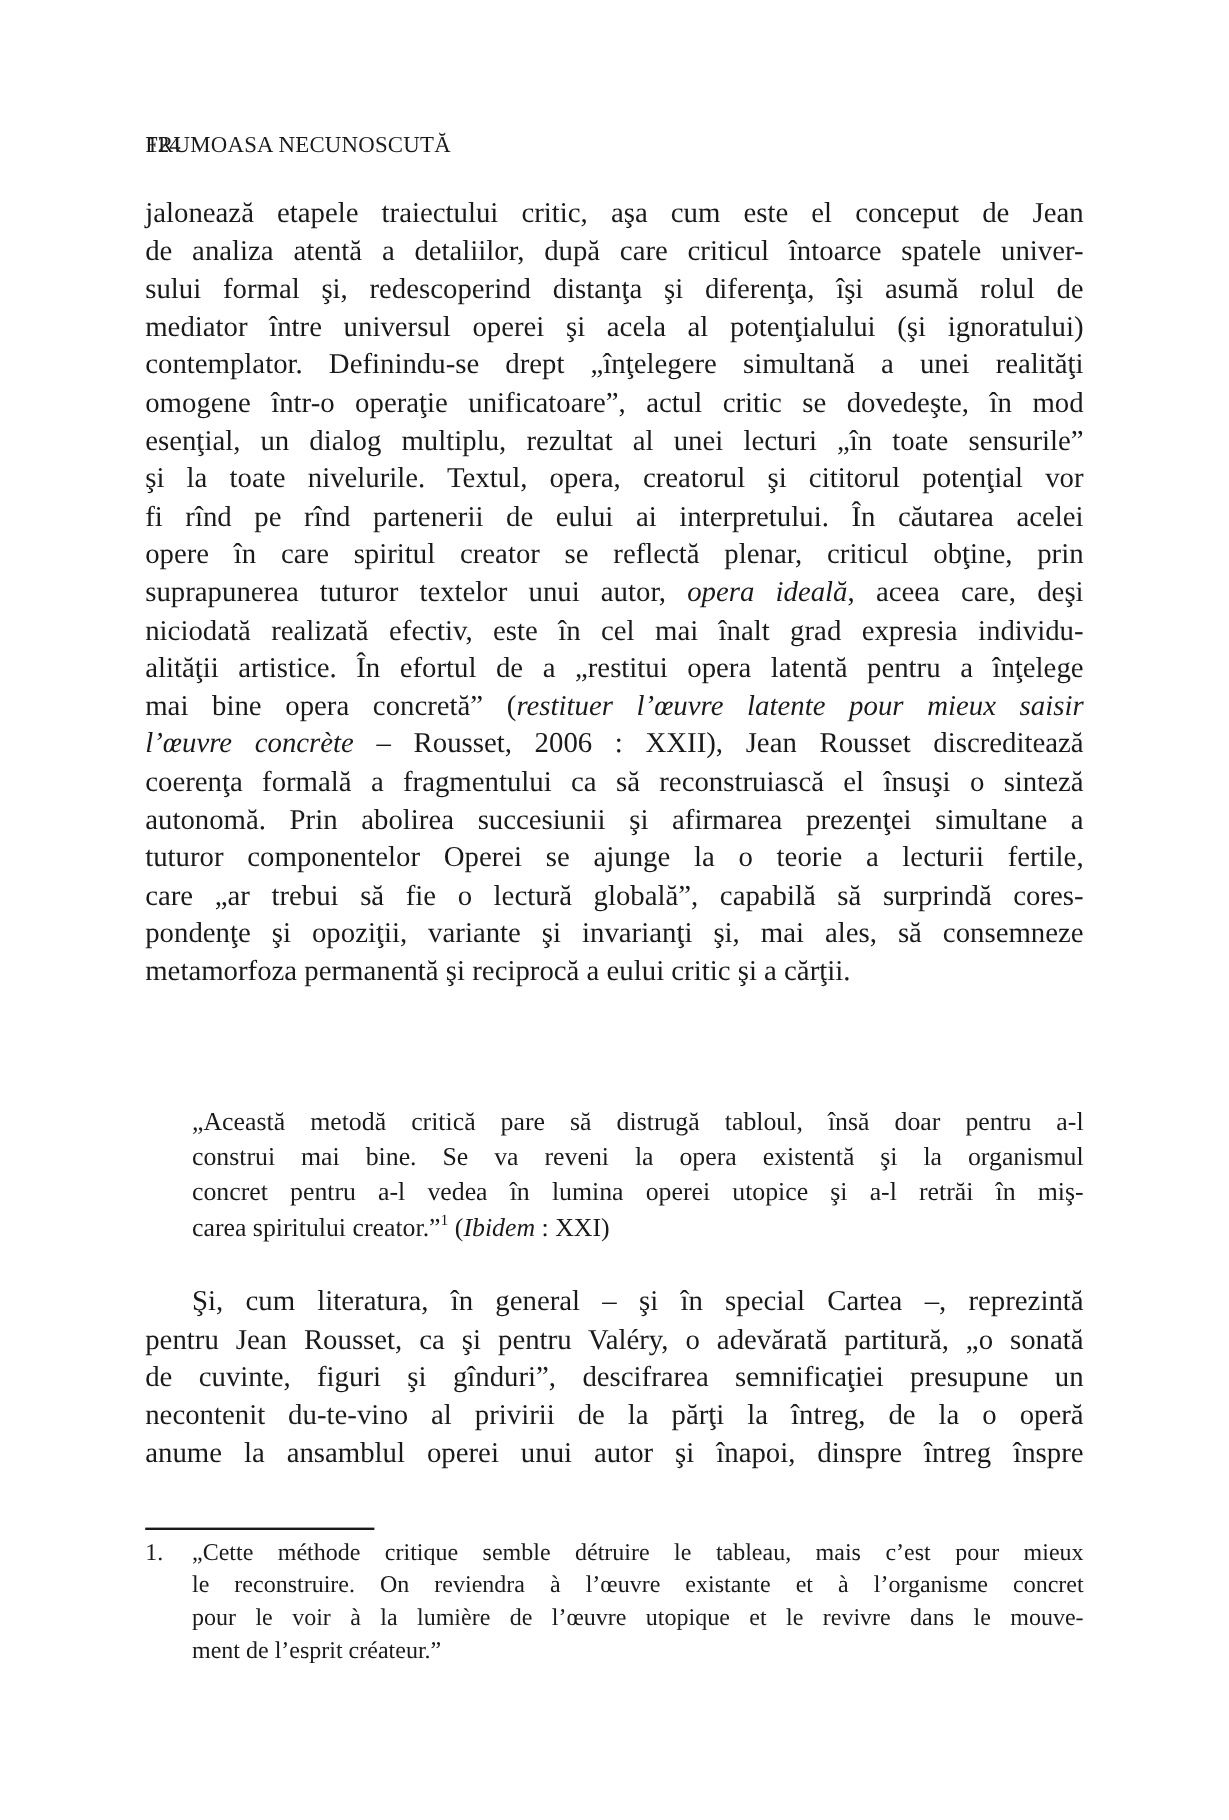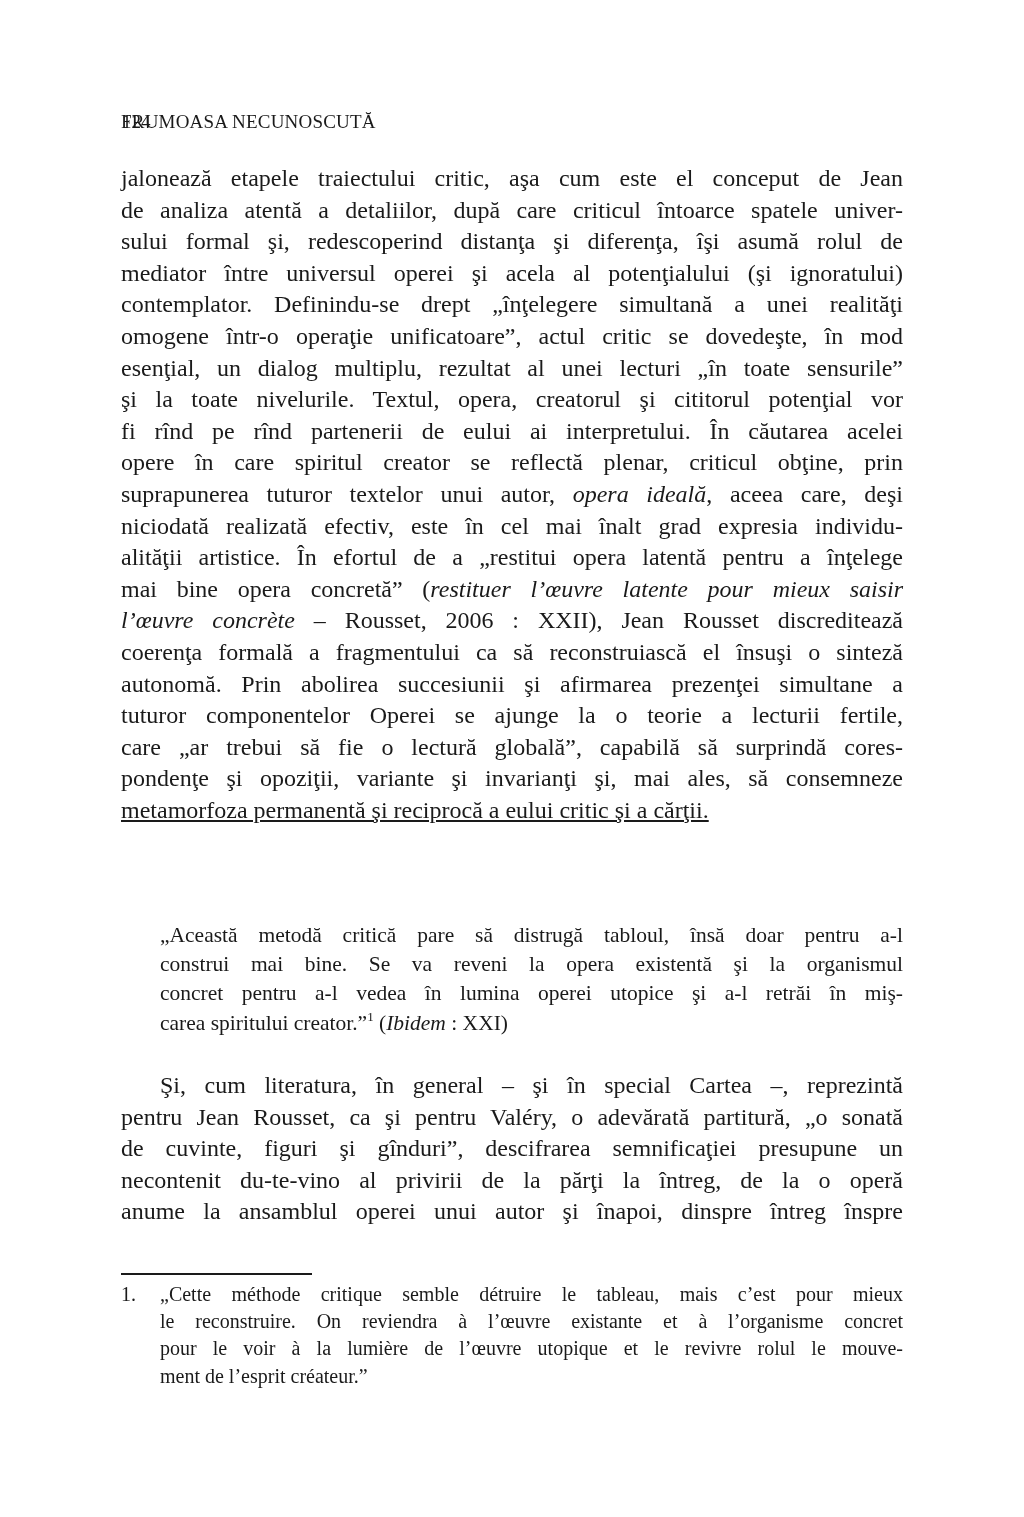--- a/index.html
+++ b/index.html
@@ -53,21 +53,20 @@
     .para .ln {
       display: block;
       text-align: justify;
       text-align-last: justify;
       white-space: nowrap;
       overflow: visible;
       height: 31.6px;
     }
     .para .ln.last {
       text-align-last: left;
-      text-decoration: underline;
     }
     .para .ln.indent {
       padding-left: 39px;
     }
     .p1 { top: 163px; }
     .p3 { top: 1070px; }
     .quote {
       position: absolute;
       left: 39px;
       width: 743px;
@@ -174,18 +173,18 @@
     <span class="ln">anume la ansamblul operei unui autor şi înapoi, dinspre întreg înspre</span>
   </div>
 
   <div class="footnote-rule"></div>
 
   <div class="footnote">
     <span class="fn-num">1.</span>
     <div class="fn-body">
       <span class="ln">„Cette méthode critique semble détruire le tableau, mais c’est pour mieux</span>
       <span class="ln">le reconstruire. On reviendra à l’œuvre existante et à l’organisme concret</span>
-      <span class="ln">pour le voir à la lumière de l’œuvre utopique et le revivre rolul le mouve-</span>
+      <span class="ln">pour le voir à la lumière de l’œuvre utopique et le revivre dans le mouve-</span>
       <span class="ln last">ment de l’esprit créateur.”</span>
     </div>
   </div>
 
 </div>
 
 </body></html>

